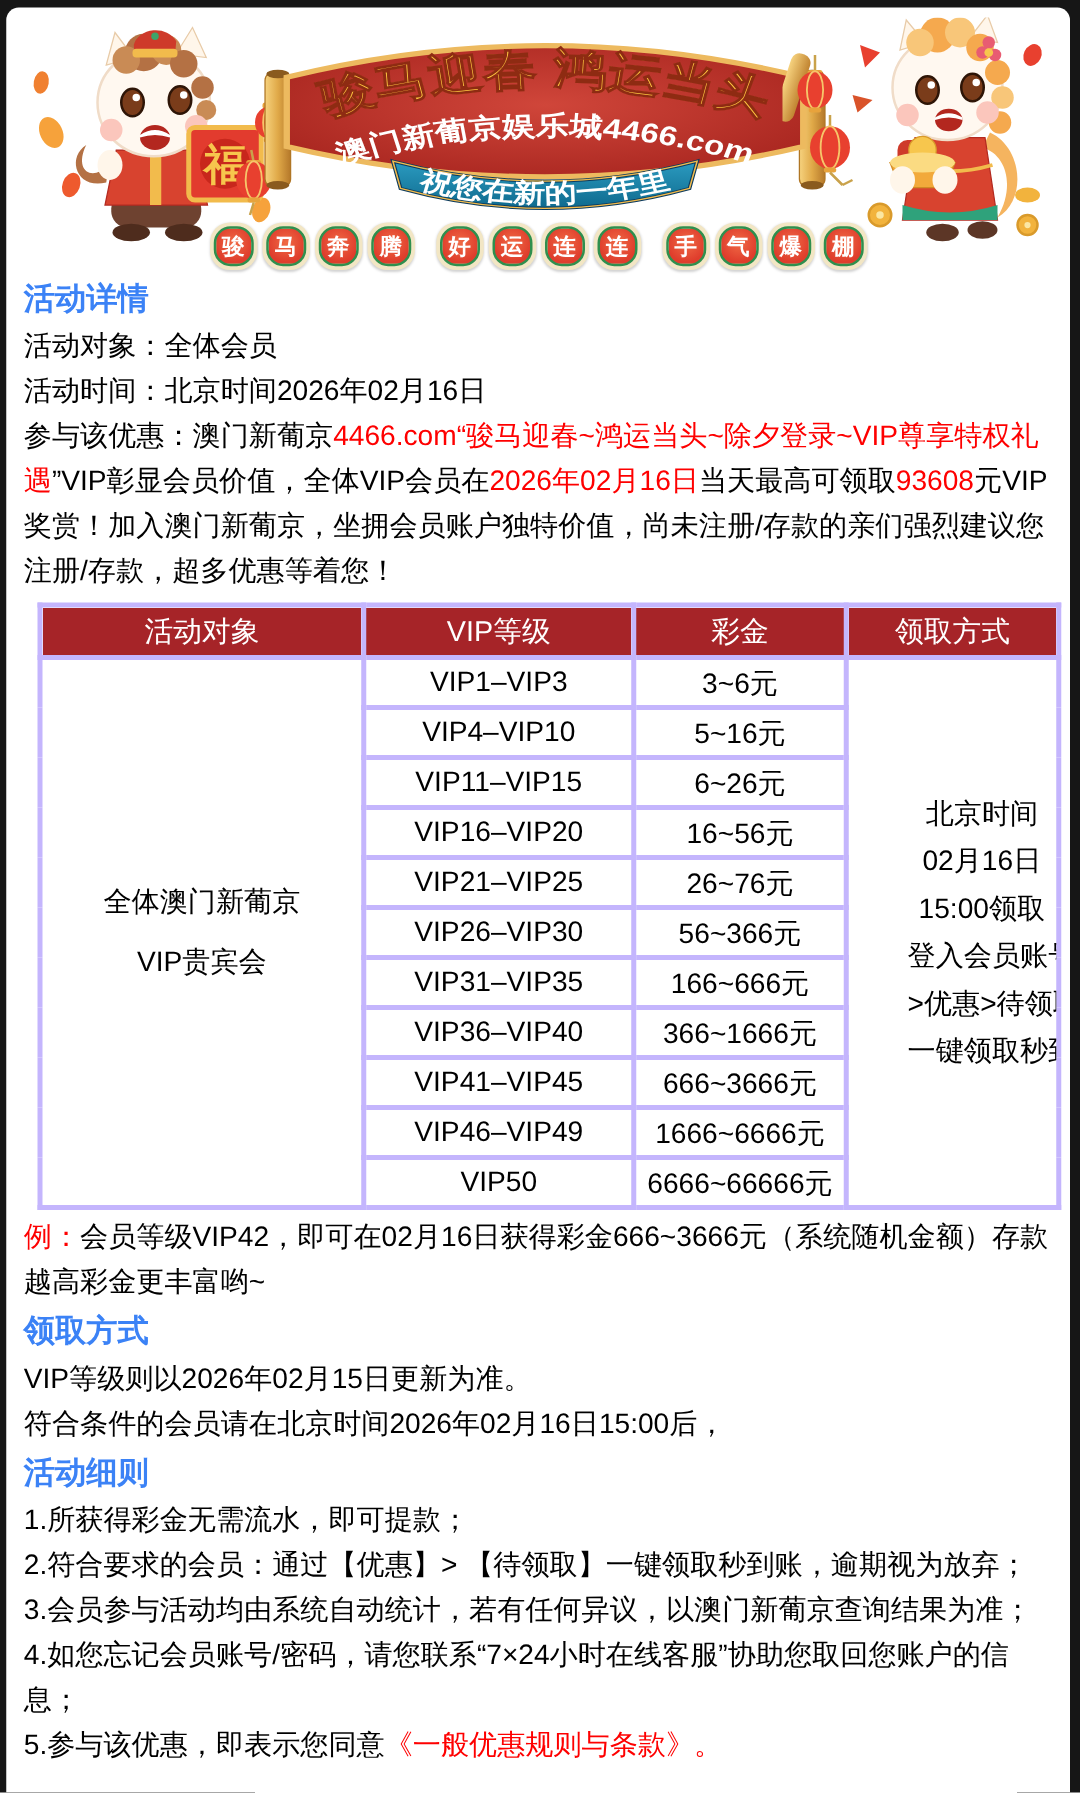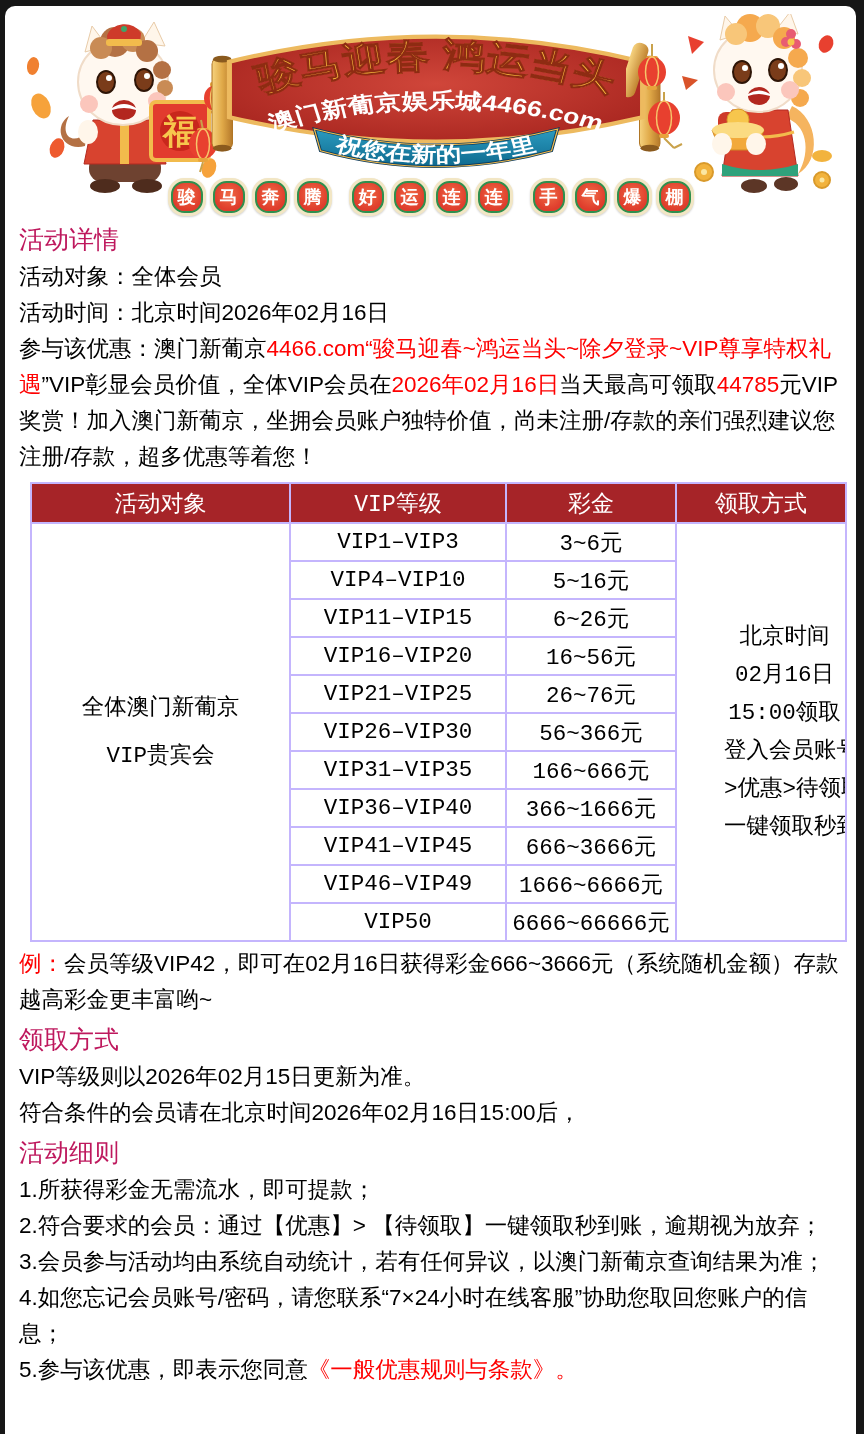--- a/index.html
+++ b/index.html
@@ -31,32 +31,32 @@
   }
   .badge-inner{
     width:32px;height:32px;border-radius:42%;
     background:radial-gradient(circle at 50% 40%, #f06a45 0%, #df3d2c 70%);
     border:2.5px solid #2f8f4e;box-sizing:border-box;
     color:#fff;font-size:18px;font-weight:bold;
     display:flex;align-items:center;justify-content:center;line-height:1;
   }
 
   
-  h2.sec{font-size:25px;line-height:32px;margin:5px 0 4px;color:#be185d;font-weight:normal;}
+  h2.sec{font-size:25px;line-height:32px;margin:5px 0 4px;color:#3b82f6;font-weight:bold;}
   p.line{font-size:22.5px;line-height:36px;margin:0;color:#000;}
   .red-text{color:#fe0000;}
 
   
   table.vip{
     border-collapse:collapse;margin:7px 0 4px 11px;table-layout:fixed;width:815px;
     font-size:22.5px;color:#000;
   }
   table.vip th,table.vip td{
-    border:2px solid #c4b5fd;text-align:center;padding:0;height:36px;
-    overflow:hidden;white-space:nowrap;font-family:Liberation Mono, monospace;
+    border:4px solid #c4b5fd;text-align:center;padding:0;height:36px;
+    overflow:hidden;white-space:nowrap;
   }
   table.vip th{
     background:#a62428;color:#ffffff;font-weight:normal;height:38px;font-size:23px;
   }
   td.cell-target div{line-height:48px;}
   td.cell-claim div{line-height:38px;white-space:nowrap;margin-left:47px;}
 </style>
 </head>
 <body>
 
@@ -299,21 +299,21 @@
           </span>
         </div>
       </div>
   </div>
 
   <div class="content">
 
     <h2 class="sec">活动详情</h2>
     <p class="line">活动对象：全体会员</p>
     <p class="line">活动时间：北京时间2026年02月16日</p>
-    <p class="line"><span>参与该优惠：澳门新葡京</span><span class="red-text">4466.com“骏马迎春~鸿运当头~除夕登录~VIP尊享特权礼遇</span><span>”VIP彰显会员价值，全体VIP会员在</span><span class="red-text">2026年02月16日</span><span>当天最高可领取</span><span class="red-text">44785</span><span>元VIP奖赏！加入澳门新葡京，坐拥会员账户独特价值，尚未注册/存款的亲们强烈建议您注册/存款，超多优惠等着您！</span></p>
+    <p class="line"><span>参与该优惠：澳门新葡京</span><span class="red-text">4466.com“骏马迎春~鸿运当头~除夕登录~VIP尊享特权礼遇</span><span>”VIP彰显会员价值，全体VIP会员在</span><span class="red-text">2026年02月16日</span><span>当天最高可领取</span><span class="red-text">93608</span><span>元VIP奖赏！加入澳门新葡京，坐拥会员账户独特价值，尚未注册/存款的亲们强烈建议您注册/存款，超多优惠等着您！</span></p>
 
     <table class="vip">
       <colgroup>
           <col style="width:259px">
           <col style="width:216px">
           <col style="width:170px">
           <col style="width:170px">
         </colgroup>
       <thead>
         <tr>

